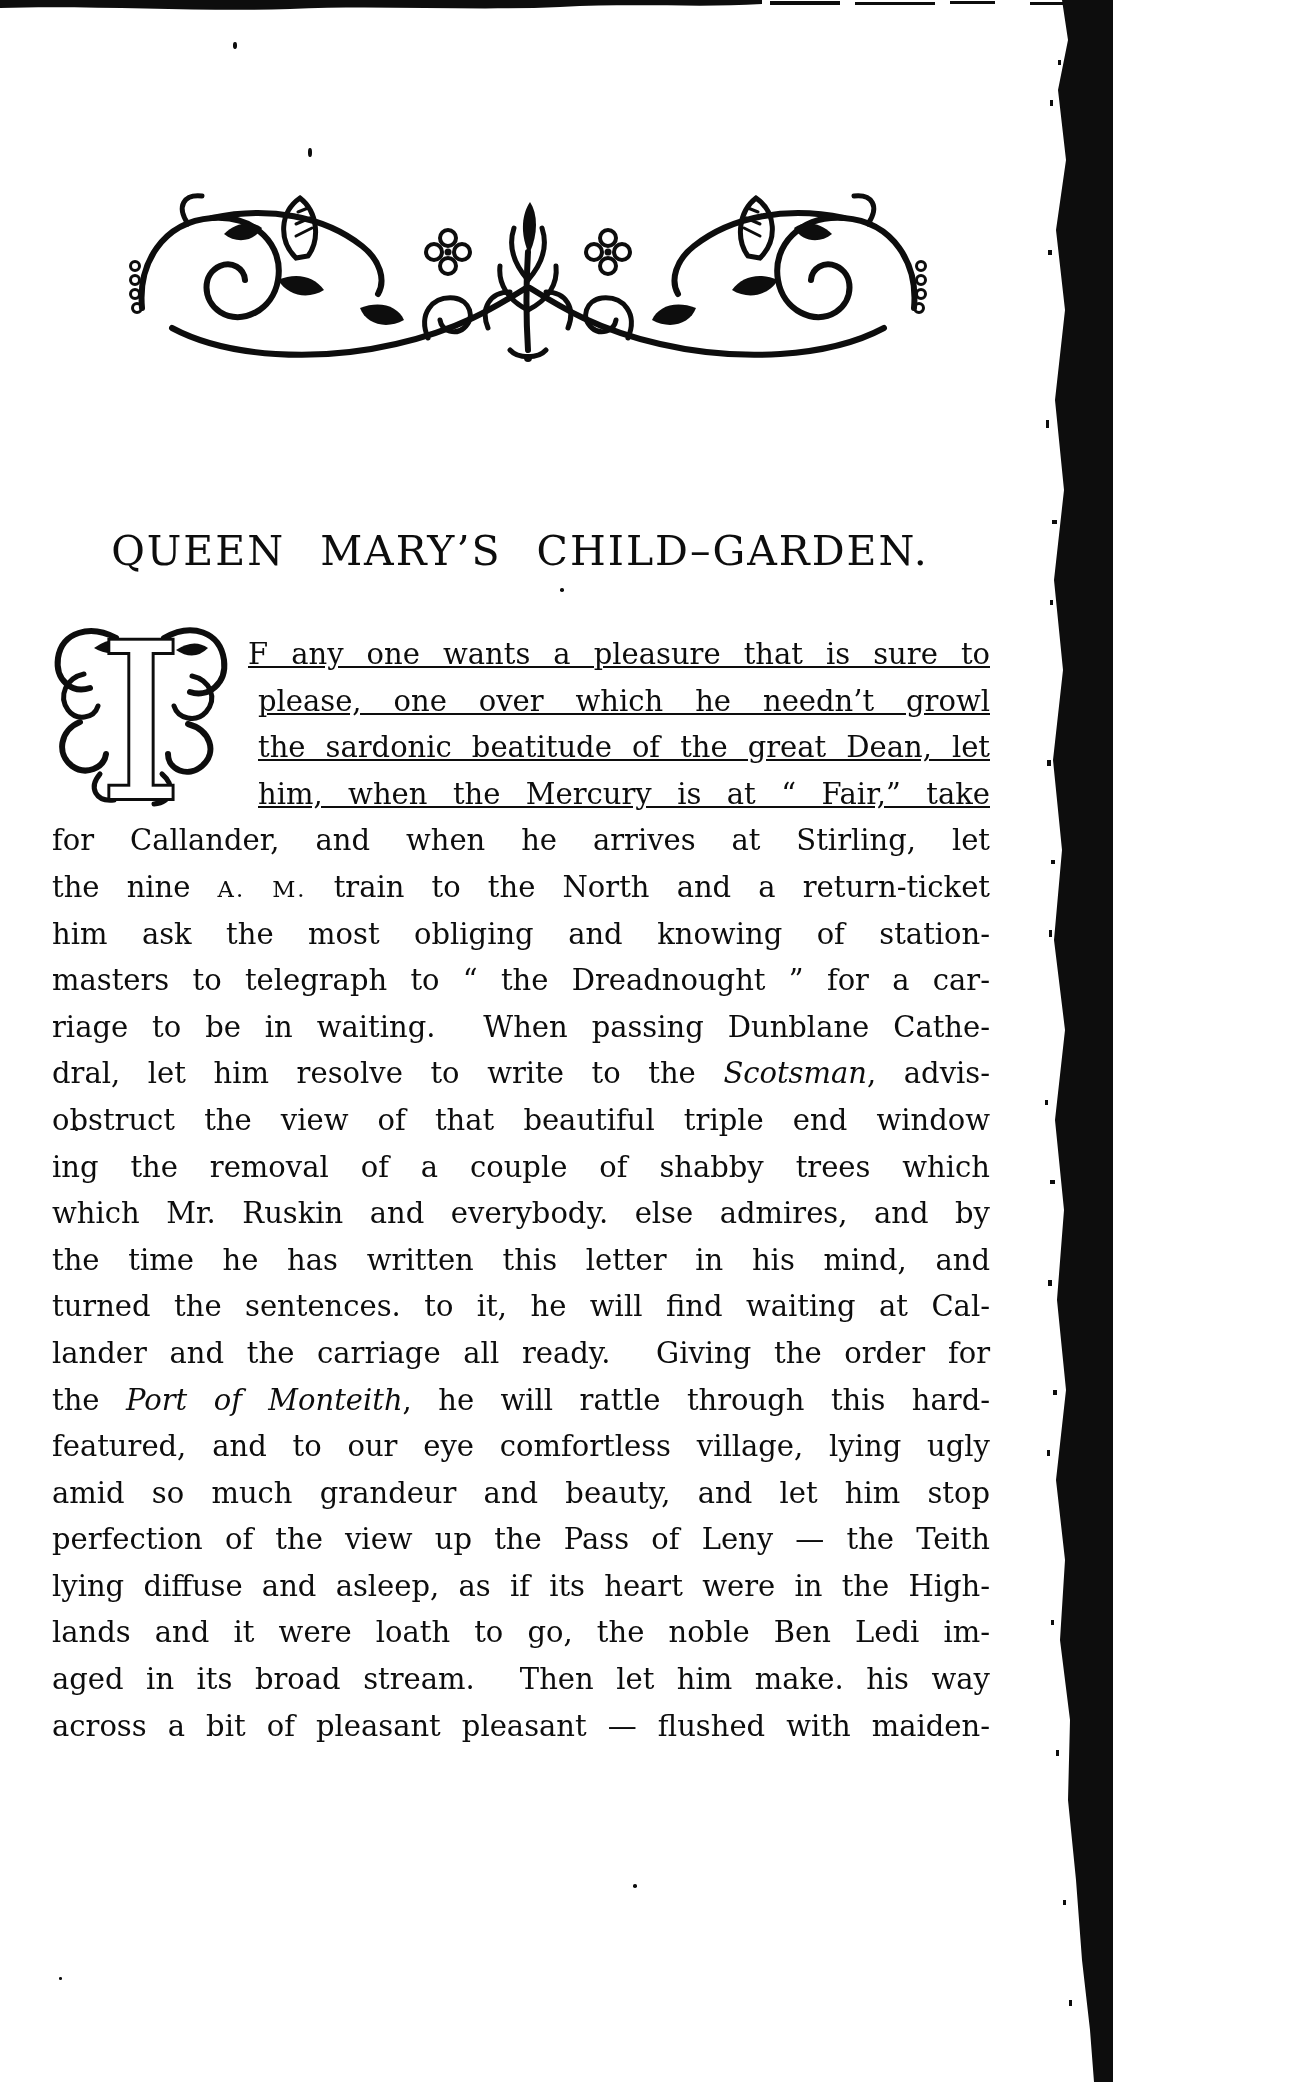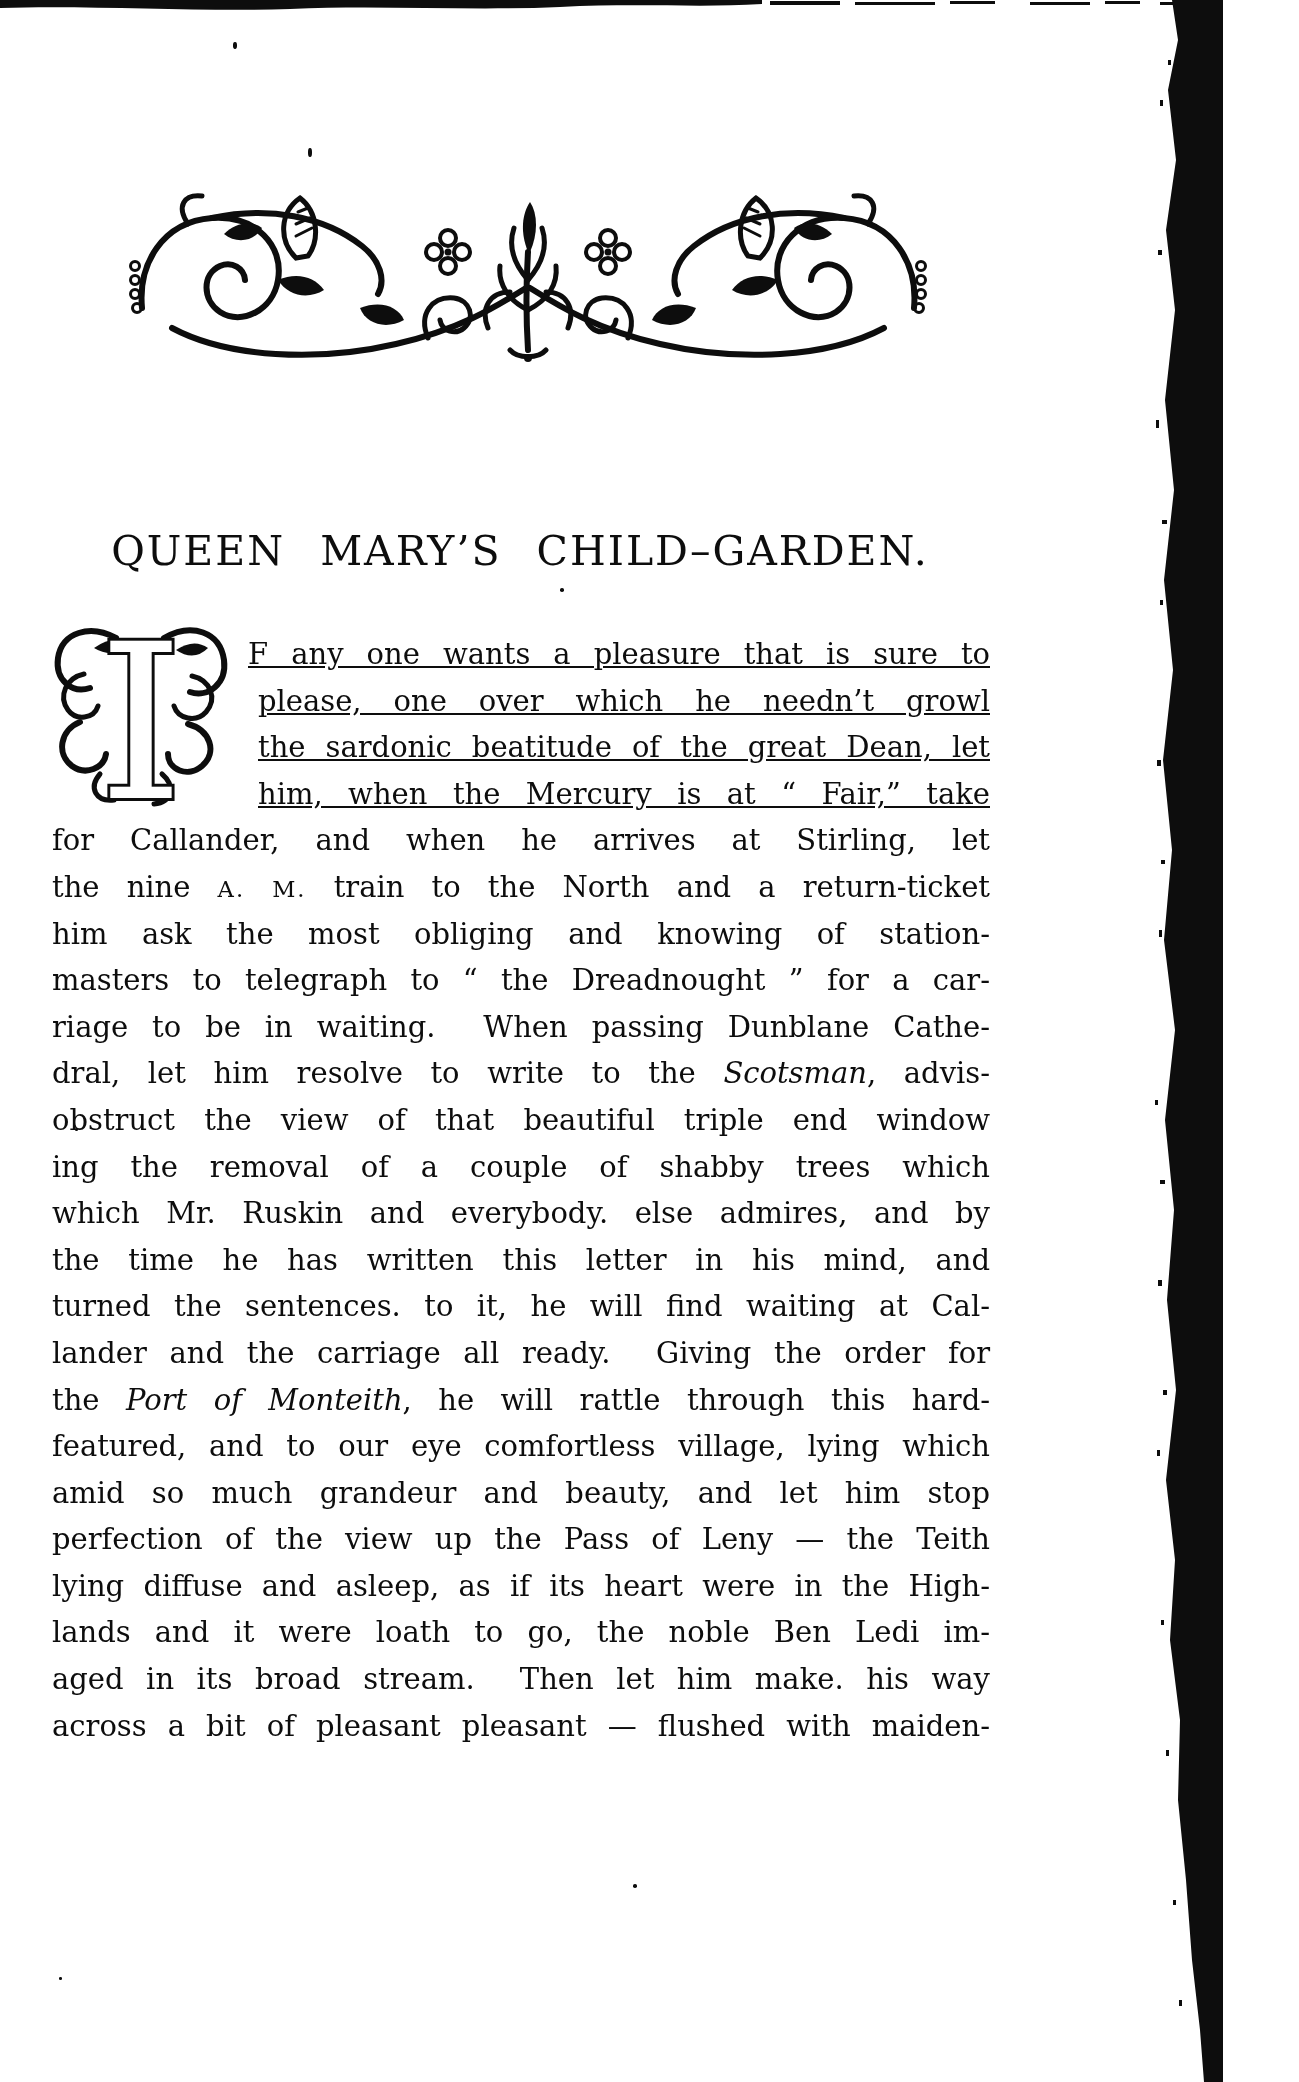--- a/index.html
+++ b/index.html
@@ -1,21 +1,22 @@
 <!DOCTYPE html>
 <html style="--ink: #0d0d0d; --paper: #ffffff;"><head>
 <meta charset="utf-8">
 <style>
   :root { --ink:#0d0d0d; --paper:#ffffff; }
   html,body { margin:0; padding:0; background:#fff; }
   .page {
-    position:relative; width:1223px; height:2082px;
+    position:relative; width:1106px; height:2082px;
     background:var(--paper); color:var(--ink);
     font-family:"DejaVu Serif","Liberation Serif",serif;
     overflow:hidden;
+    padding-left:7px;
   }
   .top-edge { position:absolute; top:0; left:0; }
   .binding { position:absolute; top:0; right:0; height:2082px; }
   .headpiece { position:absolute; left:128px; top:188px; }
   .chapter-title {
     position:absolute; left:40px; top:528px; width:960px;
     text-align:center; font-size:41px; line-height:46px;
     letter-spacing:2px; word-spacing:20px; color:var(--ink);
     white-space:nowrap;
   }
@@ -144,21 +145,21 @@
       <div class="line"><span>masters to telegraph to “ the Dreadnought ” for a car-</span></div>
       <div class="line"><span>riage to be in waiting.&nbsp; When passing Dunblane Cathe-</span></div>
       <div class="line"><span>dral, let him resolve to write to the </span><span class="i">Scotsman</span><span>, advis-</span></div>
       <div class="line"><span>obstruct the view of that beautiful triple end window</span></div>
       <div class="line"><span>ing the removal of a couple of shabby trees which</span></div>
       <div class="line"><span>which Mr. Ruskin and everybody. else admires, and by</span></div>
       <div class="line"><span>the time he has written this letter in his mind, and</span></div>
       <div class="line"><span>turned the sentences. to it, he will find waiting at Cal-</span></div>
       <div class="line"><span>lander and the carriage all ready.&nbsp; Giving the order for</span></div>
       <div class="line"><span>the </span><span class="i">Port of Monteith</span><span>, he will rattle through this hard-</span></div>
-      <div class="line"><span>featured, and to our eye comfortless village, lying which</span></div>
+      <div class="line"><span>featured, and to our eye comfortless village, lying ugly</span></div>
       <div class="line"><span>amid so much grandeur and beauty, and let him stop</span></div>
       <div class="line"><span>perfection of the view up the Pass of Leny — the Teith</span></div>
       <div class="line"><span>lying diffuse and asleep, as if its heart were in the High-</span></div>
       <div class="line"><span>lands and it were loath to go, the noble Ben Ledi im-</span></div>
       <div class="line"><span>aged in its broad stream.&nbsp; Then let him make. his way</span></div>
       <div class="line"><span>across a bit of pleasant pleasant — flushed with maiden-</span></div>
     </div>
 
   <div>
     <div class="speck" style="left:233px; top:42px;  width:4px; height:7px;"></div>

